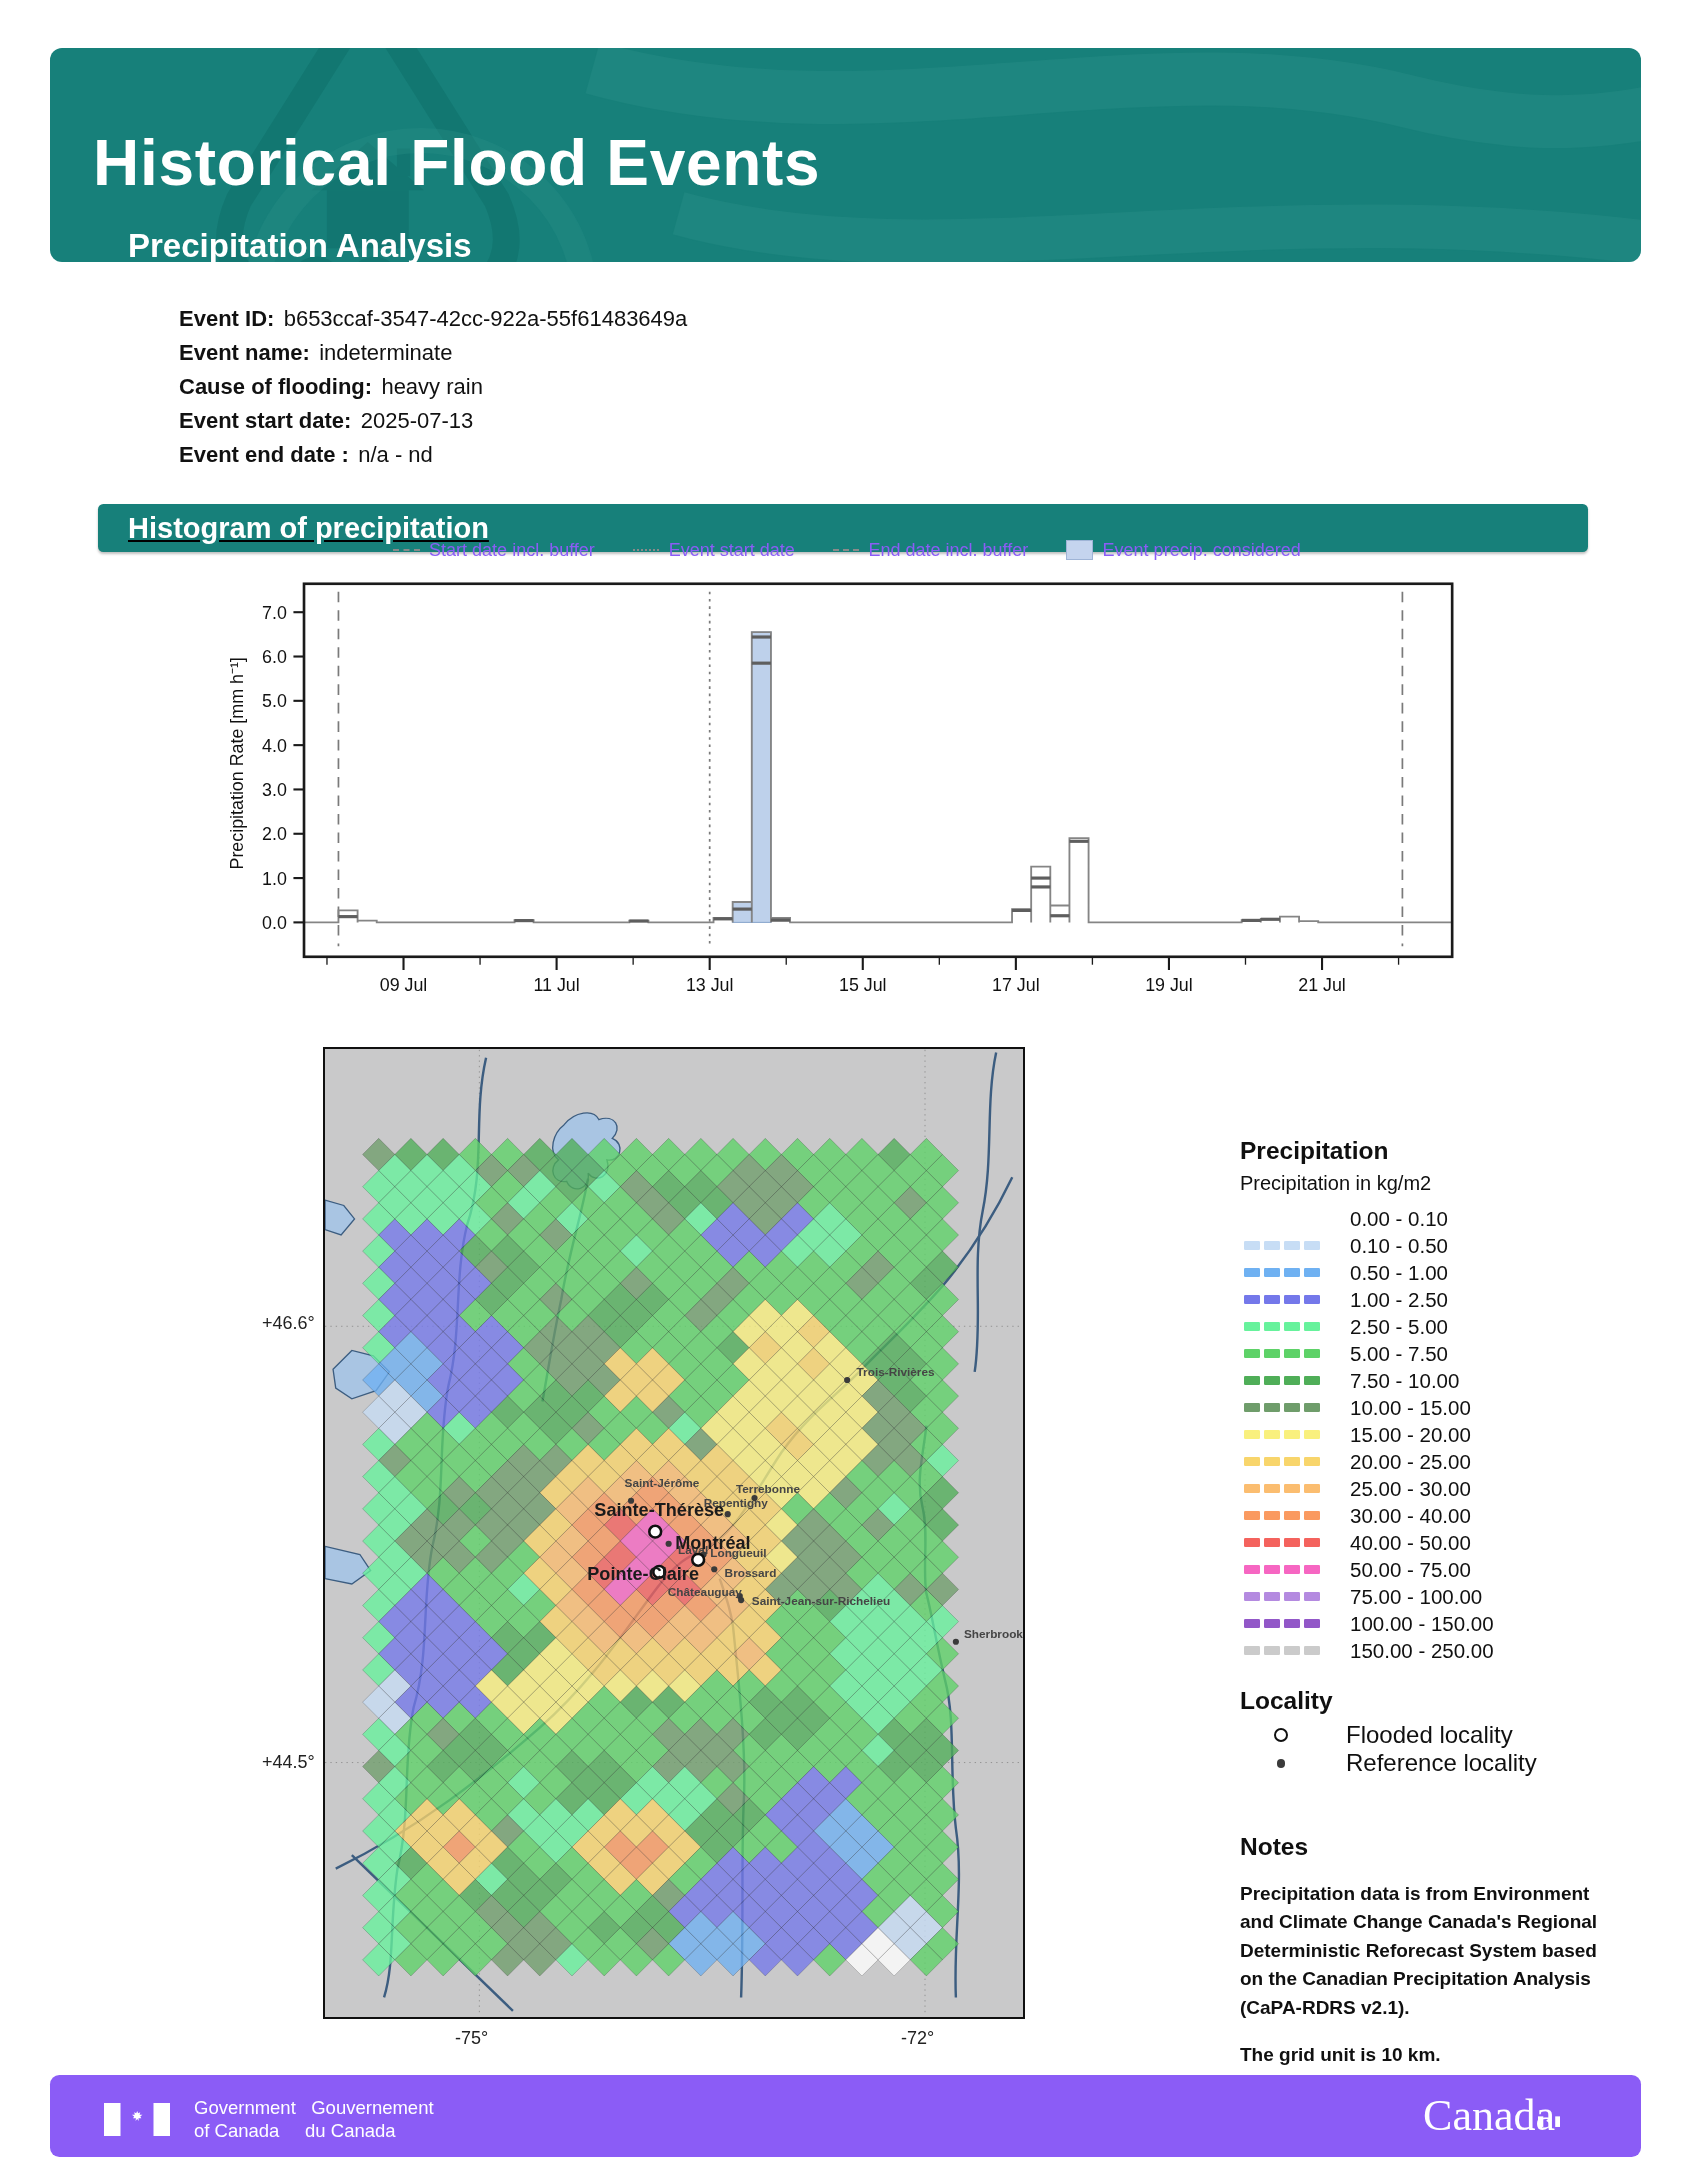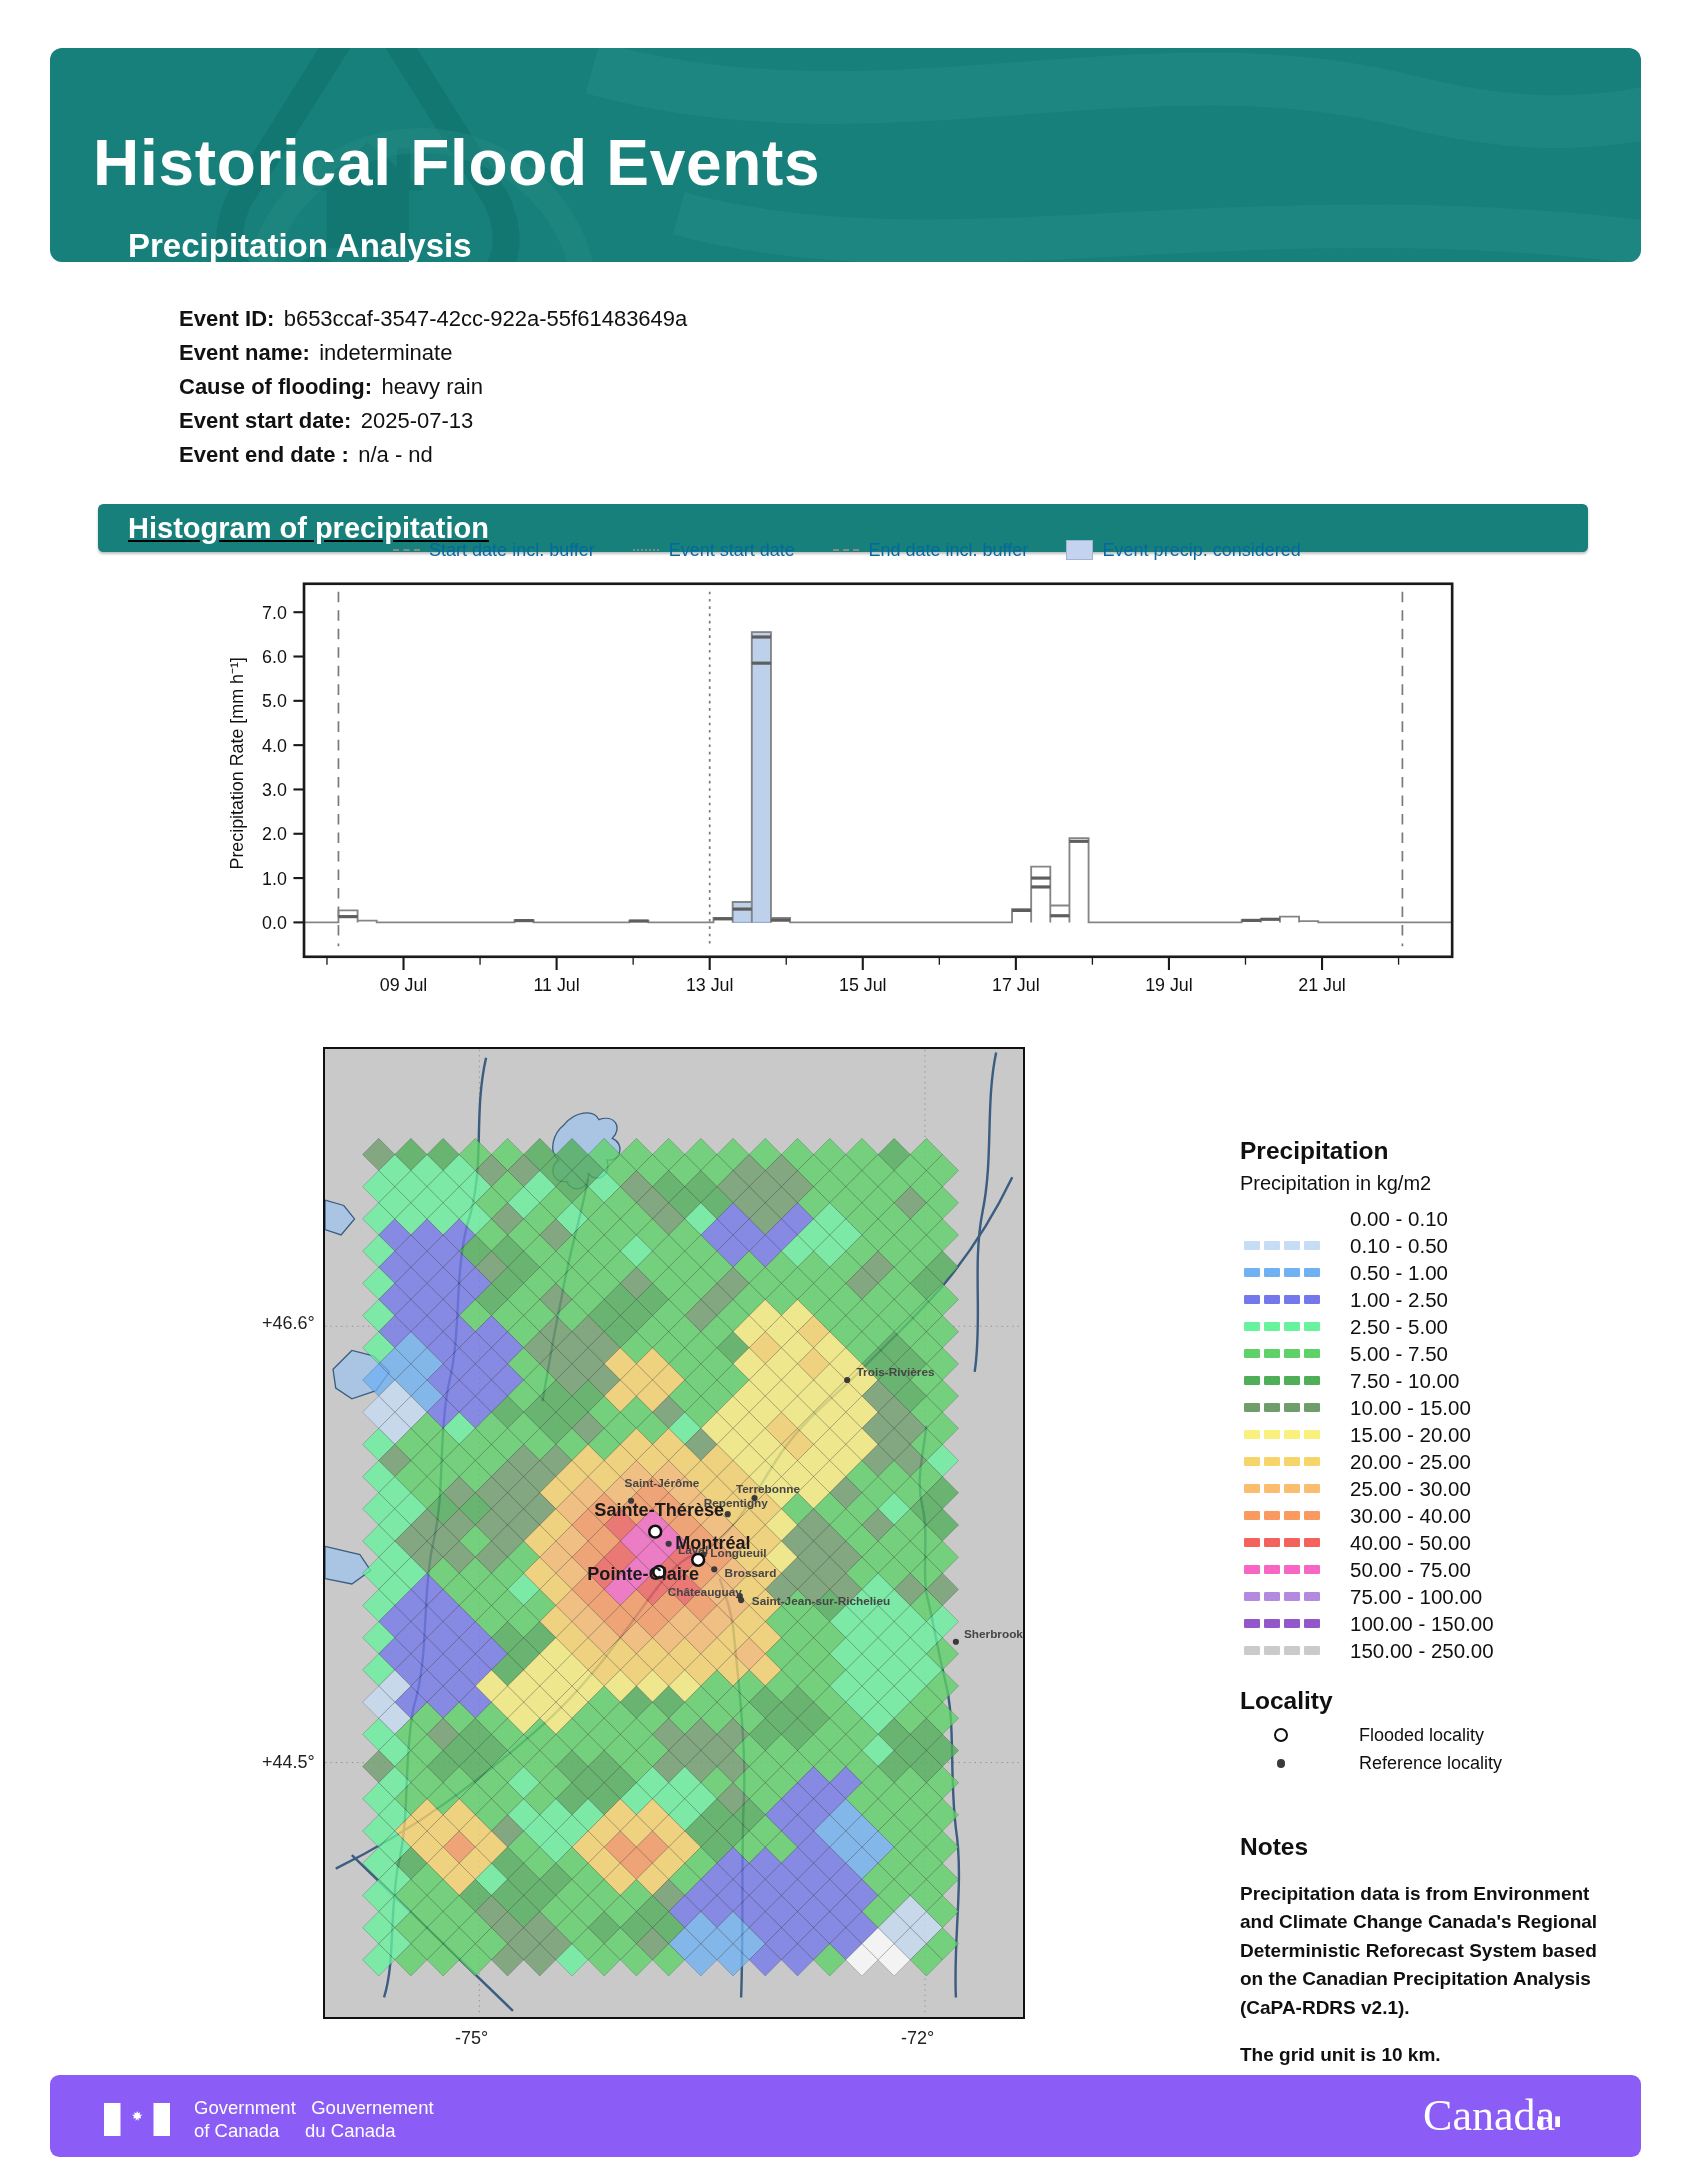--- a/index.html
+++ b/index.html
@@ -17,21 +17,21 @@
   .meta .lab{font-weight:bold;margin-right:9.3px;}
 
   
   .band{position:absolute;left:98px;width:1490px;height:48px;background:#17807a;border-radius:5.3px;box-shadow:0 2px 2.6px rgba(0,0,0,0.25);}
   .band span{display:block;padding:8px 0 0 30px;color:#fff;font-size:29px;font-weight:bold;}
   #band-hist{top:504px;text-decoration:underline;}
   #band-map{top:1004px;}
 
   
   #hist-wrap{position:absolute;left:222px;top:535px;width:1250px;}
-  #hist-legend{display:flex;justify-content:center;align-items:center;gap:38px;height:30px;font-size:18px;color:#0369a1;}
+  #hist-legend{display:flex;justify-content:center;align-items:center;gap:38px;height:30px;font-size:18px;color:#8b5cf6;}
   #hist-legend .item{display:flex;align-items:center;gap:9.3px;}
   .lg-dash{width:26.5px;height:0;border-top:2px dashed #8a8a8a;}
   .lg-dot{width:26.5px;height:0;border-top:2px dotted #8a8a8a;}
   .lg-patch{width:25px;height:18.5px;background:#c5d4ee;border:0.7px solid #9fb4d6;}
 
   
   #map-frame{position:absolute;left:323px;top:1047px;border:2.6px solid #101010;width:698px;height:968px;background:#c9c9ca;}
   .geo-label{position:absolute;font-size:18px;color:#222;}
 
   
@@ -40,21 +40,21 @@
   #legend-panel .sub{font-size:20px;margin-bottom:10.6px;}
   .cls-row{display:flex;align-items:center;height:27px;}
   .cls-swatch{display:flex;gap:4px;width:82px;margin-left:4px;margin-right:24px;}
   .cls-swatch i{display:block;width:16px;height:8.6px;border-radius:1.3px;}
   .cls-label{font-size:20.5px;}
   #locality{margin-top:22.5px;}
   .loc-row{display:flex;align-items:center;height:28px;}
   .loc-icn{width:82px;display:flex;justify-content:center;}
   .icn-flooded{width:10px;height:10px;border:2.6px solid #111;border-radius:50%;background:#fff;}
   .icn-ref{width:8.6px;height:8.6px;border-radius:50%;background:#3b3b3b;}
-  .loc-label{font-size:18px;margin-left:37px;}
+  .loc-label{font-size:24px;margin-left:24px;}
   #notes{margin-top:56px;}
   #notes p{font-weight:bold;font-size:19px;line-height:1.5;width:370px;margin:18.5px 0 0 0;}
 
   
   #footer{position:absolute;left:50px;top:2075px;width:1591px;height:82px;background:#8b5cf6;border-radius:9.3px;}
   #footer .fip{position:absolute;left:54px;top:21px;display:flex;align-items:center;}
   #footer .gov{color:#fff;font-size:18.5px;line-height:1.25;margin-left:24px;}
   #wordmark{position:absolute;right:86px;top:14.6px;color:#fff;font-family:"Liberation Serif",serif;font-size:44px;}
   #wordmark .wm-flag{position:absolute;right:-5.3px;top:-2.6px;}
 </style>

